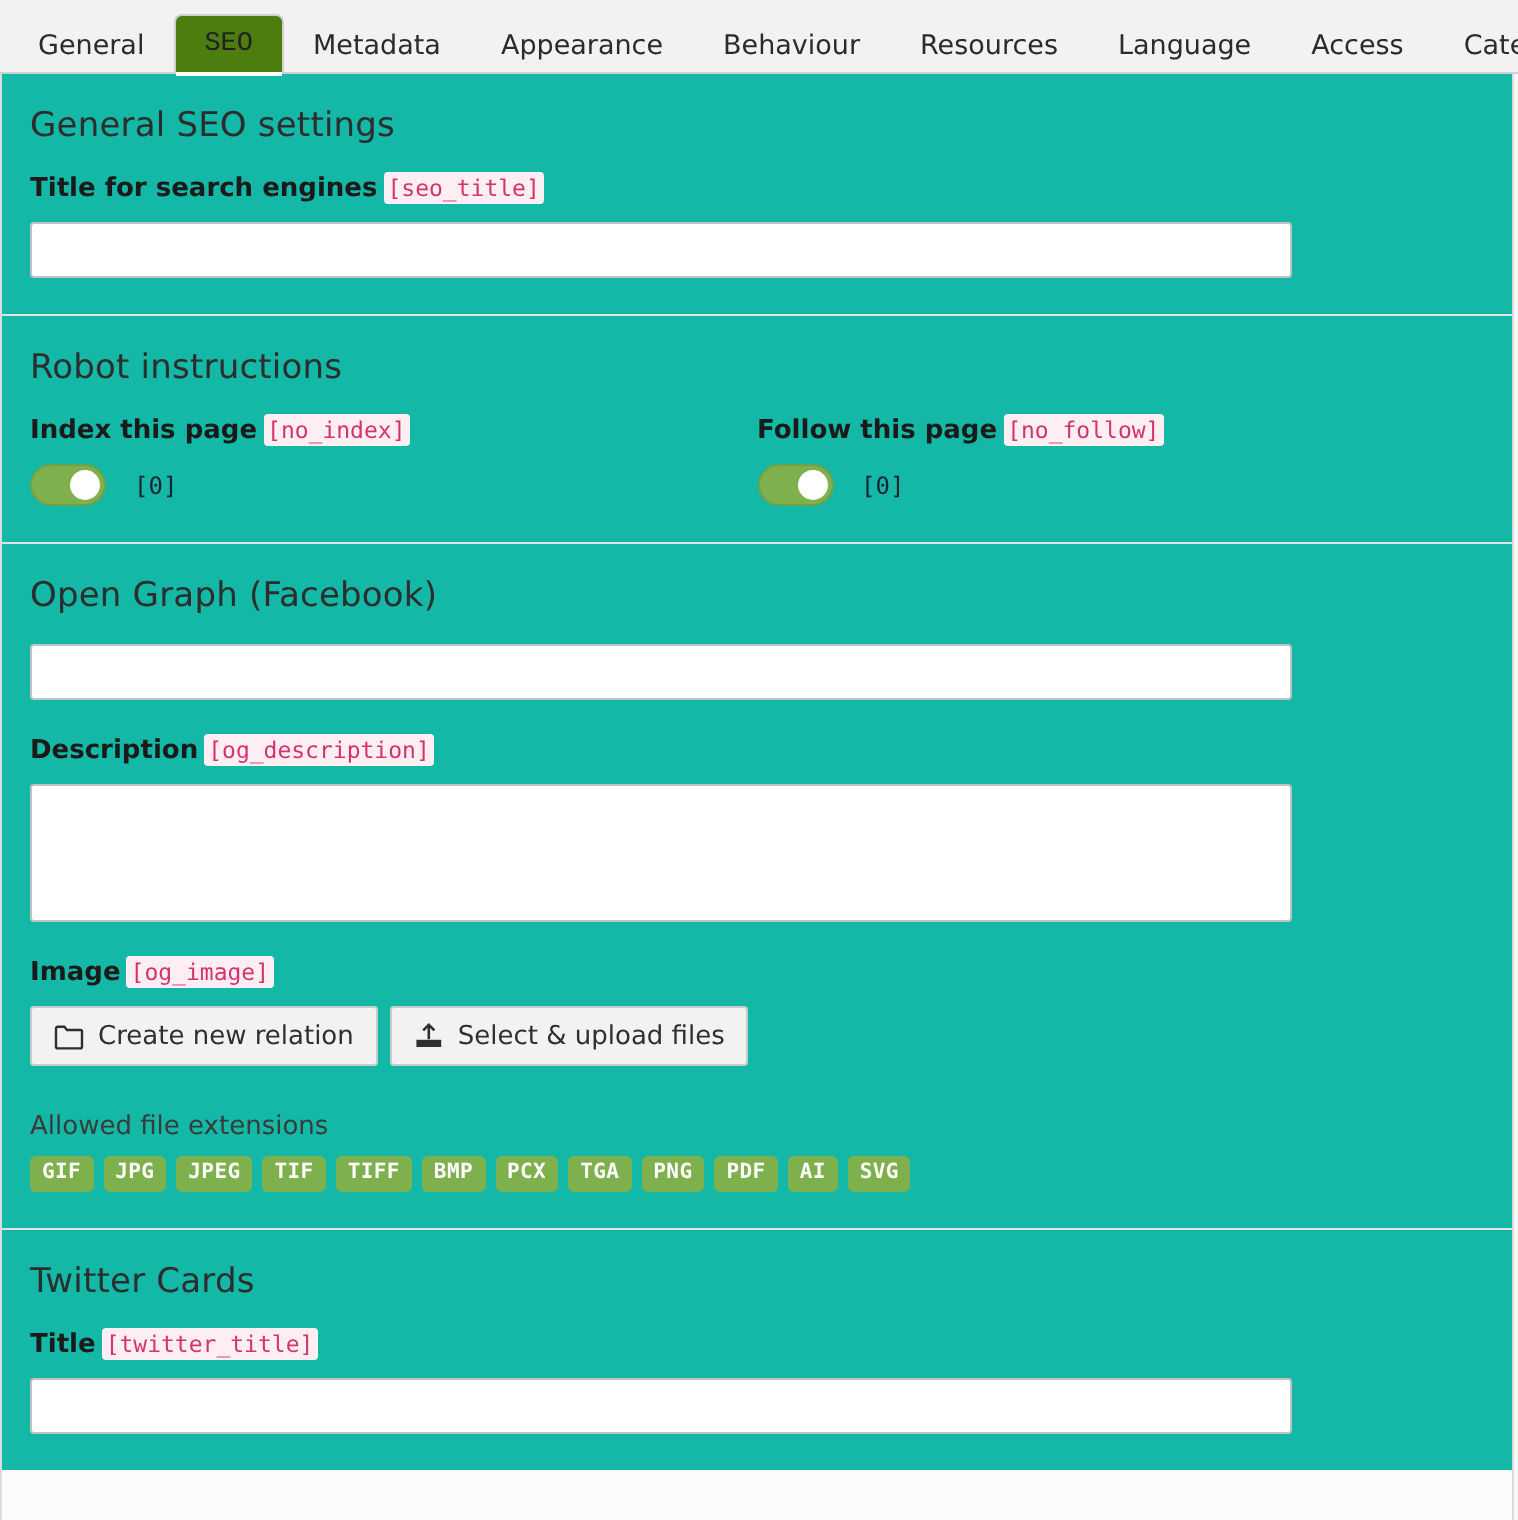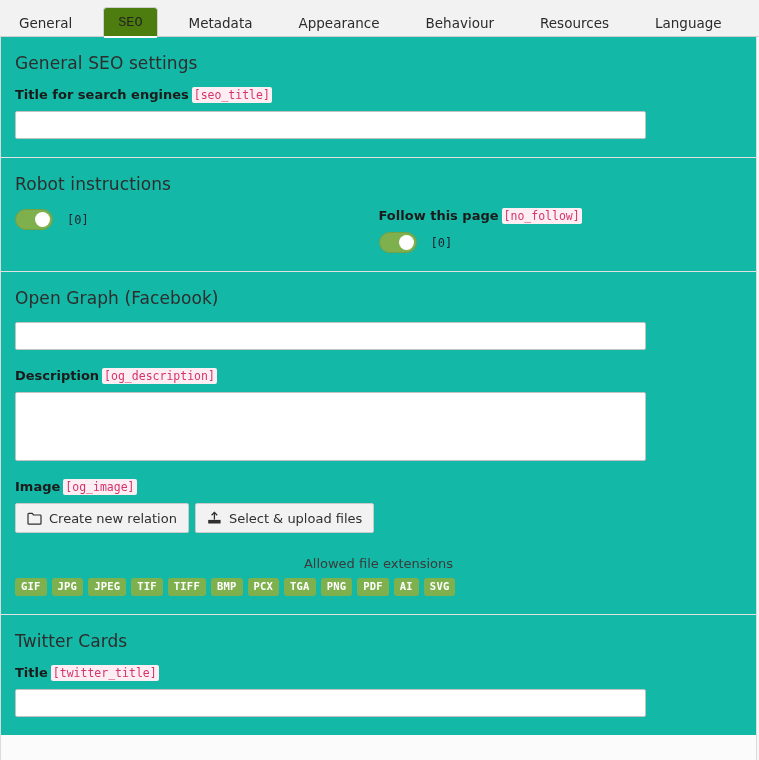--- a/index.html
+++ b/index.html
@@ -19,21 +19,21 @@
 
   
   .tabbar {
     position: relative;
     height: 37px;
     background: #f2f2f2;
     border-bottom: 1px solid #cfcfcf;
     padding-left: 4px;
     display: flex;
     align-items: flex-end;
-    gap: 16px;
+    gap: 0px;
   }
   .tab {
     position: relative;
     height: 30px;
     line-height: 30px;
     padding: 0 14px;
     font-size: 13.5px;
     color: #2b2b2b;
     background: transparent;
     border: 1px solid transparent;
@@ -195,21 +195,20 @@
     width: 15px;
     height: 15px;
     color: #2f2f2f;
   }
 
   
   .ext-caption {
     font-size: 13px;
     color: #3a3a3a;
     margin-bottom: 7px;
-    text-align: center;
   }
   .ext-list {
     display: flex;
     flex-wrap: wrap;
     gap: 5px;
   }
   .ext-badge {
     display: inline-block;
     background: #7fb04e;
     color: #ffffff;
@@ -245,20 +244,23 @@
       <span>Title for search engines</span><span class="code-tag">[seo_title]</span>
     </label>
     <input class="text-input" type="text" value="" style="">
   </div>
 
   <div class="section">
     <h2 class="section-title">Robot instructions</h2>
     <div class="robot-row">
 
       <div class="robot-col">
+        <label class="field-label">
+          <span>Index this page</span><span class="code-tag">[no_index]</span>
+        </label>
         <div class="toggle-line">
           <div class="toggle">
             <div class="knob"></div>
           </div>
           <span class="mono-value">[0]</span>
         </div>
       </div>
 
       <div class="robot-col">
         <label class="field-label">

